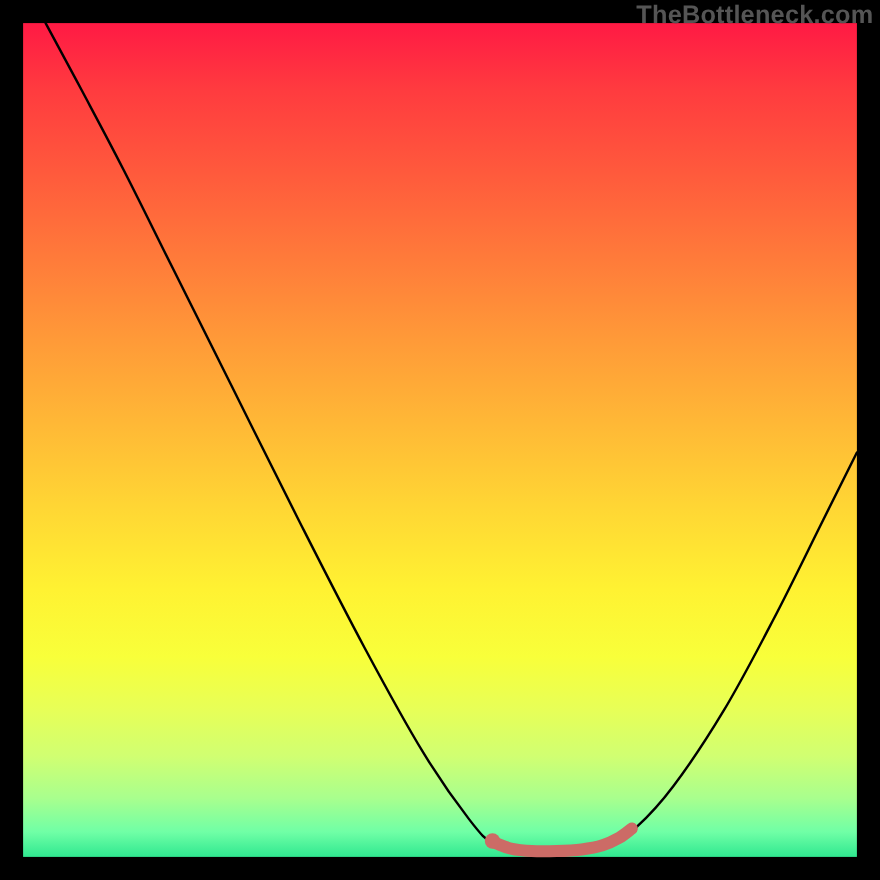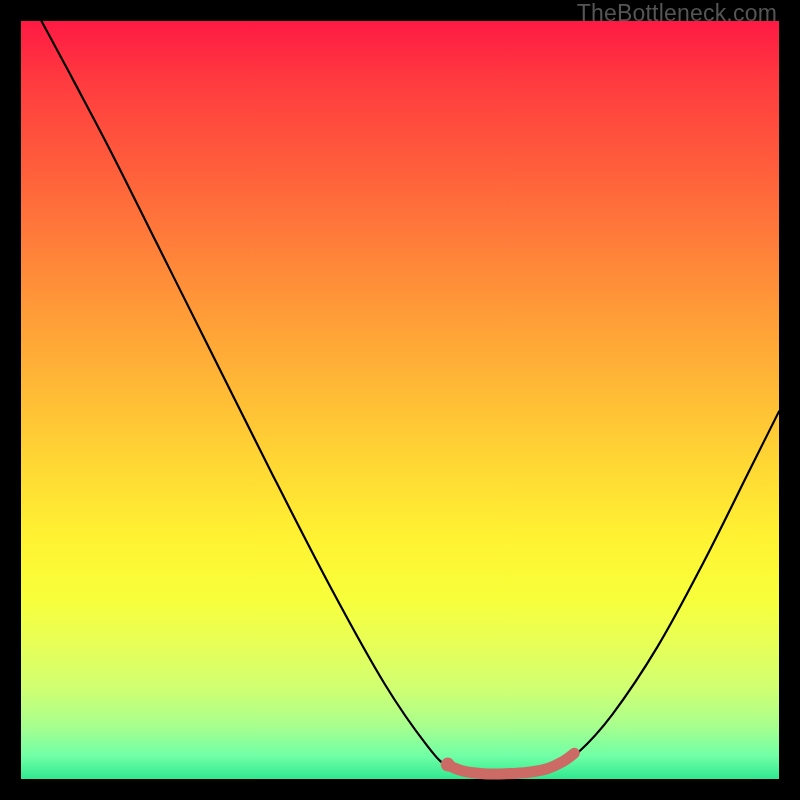--- a/index.html
+++ b/index.html
@@ -30,25 +30,25 @@
       #e8ff56 82%,
       #d0ff72 88%,
       #a8ff8e 93%,
       #70ffa6 97%,
       #30e890 100%
     );
   }
   .watermark {
     position: absolute;
     top: 0px;
-    right: 23px;
+    right: 6px;
     color: #555;
     font-size: 23px;
     letter-spacing: 0.2px;
-    font-weight: 400;
+    font-weight: 700;
     user-select: none;
   }
   svg.plot {
     position: absolute;
     left: 0;
     top: 0;
     width: 800px;
     height: 800px;
     pointer-events: none;
   }

